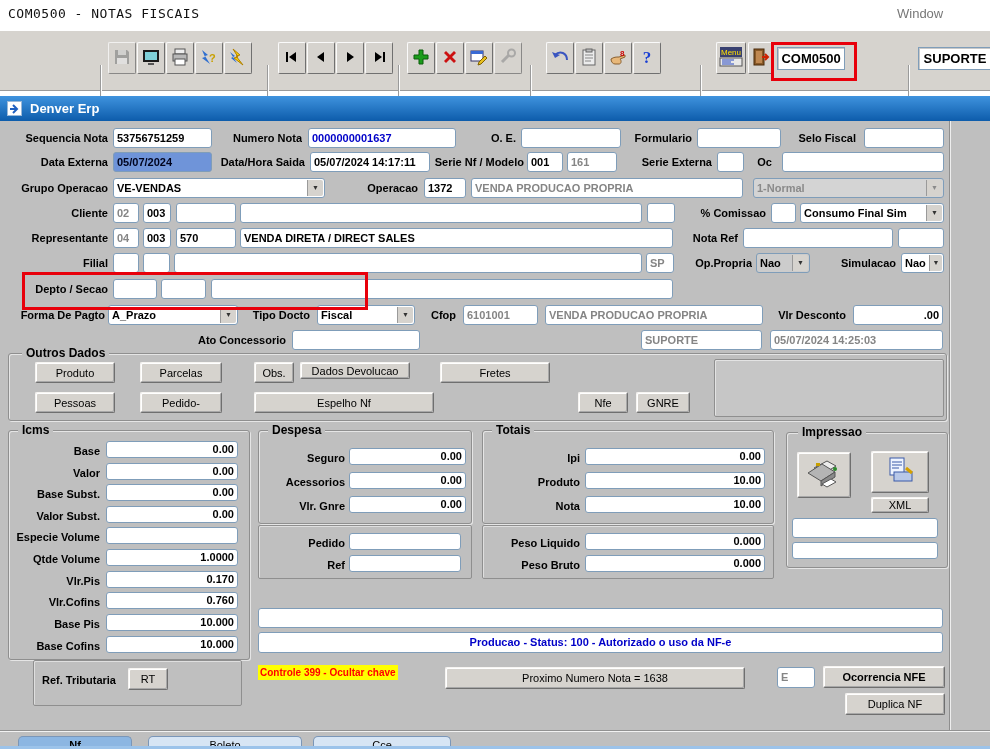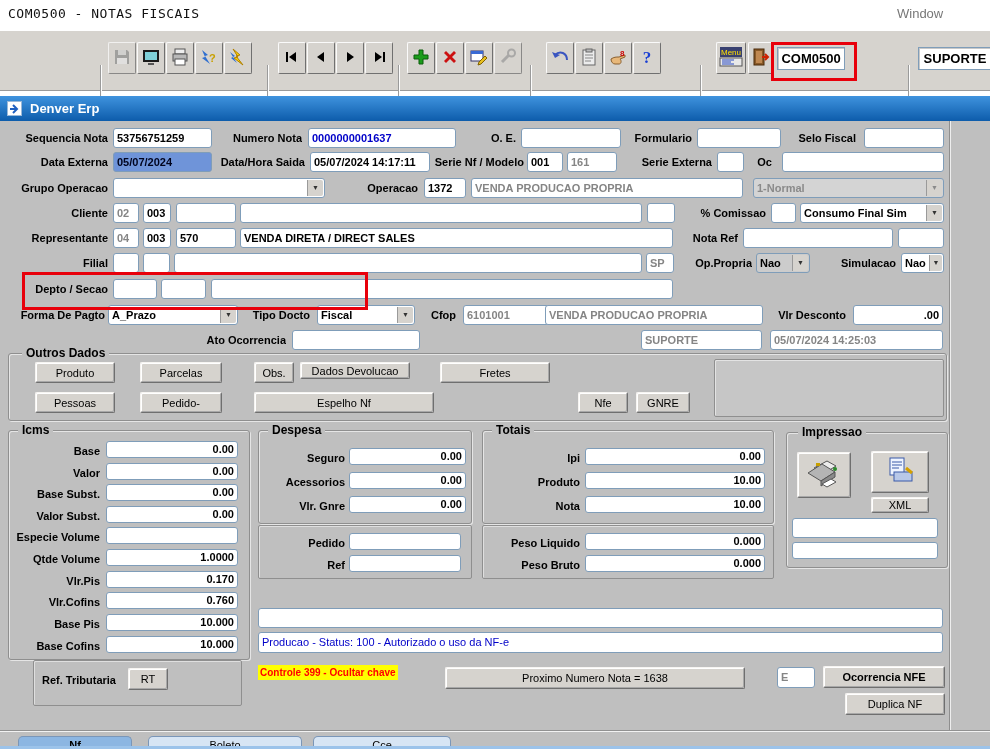--- a/index.html
+++ b/index.html
@@ -57,21 +57,21 @@
   .redbox{position:absolute;border:3px solid #e8000b;pointer-events:none;z-index:60;background:transparent}
   .note{position:absolute;background:#ffff00;color:#ff0000;font-weight:bold;font-size:10px;
         line-height:15px;padding:0 2px;white-space:nowrap}
   .vline{position:absolute;width:0;border-left:1px solid #8f8f8f;border-right:1px solid #eee}
   .hgroove{position:absolute;height:0;border-top:1px solid #919191;border-bottom:1px solid #f2f2f2}
   .tab{position:absolute;top:736px;height:24px;border:1px solid #7a96b8;border-bottom:none;
        border-radius:5px 5px 0 0;font-size:11px;text-align:center;padding-top:2px;box-sizing:border-box}
   .tab.on{background:#8cb6e2;font-weight:bold}
   .tab.off{background:#d7e5f4}
   .blueline{position:absolute;left:0;top:746px;width:990px;height:3px;background:#9cc3ea}
-  .statusfld{color:#0000c8;font-weight:normal}
+  .statusfld{color:#0000c8;text-align:center;font-weight:bold}
 </style>
 </head>
 <body>
 
 <div class="menubar">
   <span class="apptitle">COM0500 - NOTAS FISCAIS</span>
   <span class="winmenu">Window</span>
 </div>
 
 <div class="toolbar">
@@ -238,20 +238,21 @@
 <div class="lbl" style="left:432px;top:155px;width:92px">Serie Nf / Modelo</div>
 <div class="fld c" style="left:527px;top:152px;width:36px">001</div>
 <div class="fld c ro" style="left:567px;top:152px;width:50px">161</div>
 <div class="lbl" style="left:628px;top:155px;width:84px">Serie Externa</div>
 <div class="fld" style="left:717px;top:152px;width:27px"></div>
 <div class="lbl" style="left:752px;top:155px;width:20px">Oc</div>
 <div class="fld" style="left:782px;top:152px;width:162px"></div>
 
 <div class="lbl" style="left:5px;top:181px;width:103px">Grupo Operacao</div>
 <div class="fld ddl" style="left:113px;top:178px;width:212px">
+  <span class="ddv">VE-VENDAS</span>
   <span class="dda">▼</span>
 </div>
 <div class="lbl" style="left:340px;top:181px;width:78px">Operacao</div>
 <div class="fld c" style="left:424px;top:178px;width:42px">1372</div>
 <div class="fld ro" style="left:471px;top:178px;width:272px">VENDA PRODUCAO PROPRIA</div>
 <div class="fld ddl gray" style="left:753px;top:178px;width:191px">
   <span class="ddv">1-Normal</span>
   <span class="dda">▼</span>
 </div>
 
@@ -303,26 +304,26 @@
 <div class="fld ddl" style="left:108px;top:305px;width:130px">
   <span class="ddv">A_Prazo</span>
   <span class="dda">▼</span>
 </div>
 <div class="lbl" style="left:248px;top:308px;width:62px">Tipo Docto</div>
 <div class="fld ddl" style="left:317px;top:305px;width:98px">
   <span class="ddv">Fiscal</span>
   <span class="dda">▼</span>
 </div>
 <div class="lbl" style="left:426px;top:308px;width:30px">Cfop</div>
-<div class="fld ro" style="left:463px;top:305px;width:88px">6101001</div>
+<div class="fld ro" style="left:463px;top:305px;width:75px">6101001</div>
 <div class="fld ro" style="left:545px;top:305px;width:218px">VENDA PRODUCAO PROPRIA</div>
 <div class="lbl" style="left:766px;top:308px;width:80px">Vlr Desconto</div>
 <div class="fld r" style="left:853px;top:305px;width:90px">.00</div>
 
-<div class="lbl" style="left:186px;top:333px;width:100px">Ato Ocorrencia</div>
+<div class="lbl" style="left:186px;top:333px;width:100px">Ato Concessorio</div>
 <div class="fld" style="left:292px;top:330px;width:128px"></div>
 <div class="fld c ro" style="left:641px;top:330px;width:121px">SUPORTE</div>
 <div class="fld ro" style="left:770px;top:330px;width:173px">05/07/2024 14:25:03</div>
 
 <div class="grp" style="left:8px;top:353px;width:937px;height:66px"></div>
 <div class="gtitle" style="left:22px;top:346px">Outros Dados</div>
 <div class="panel" style="left:714px;top:359px;width:228px;height:56px;background:#c6c6c6"></div>
 
 <div class="btn" style="left:35px;top:362px;width:80px;height:21px">Produto</div>
 <div class="btn" style="left:140px;top:362px;width:82px;height:21px">Parcelas</div>

